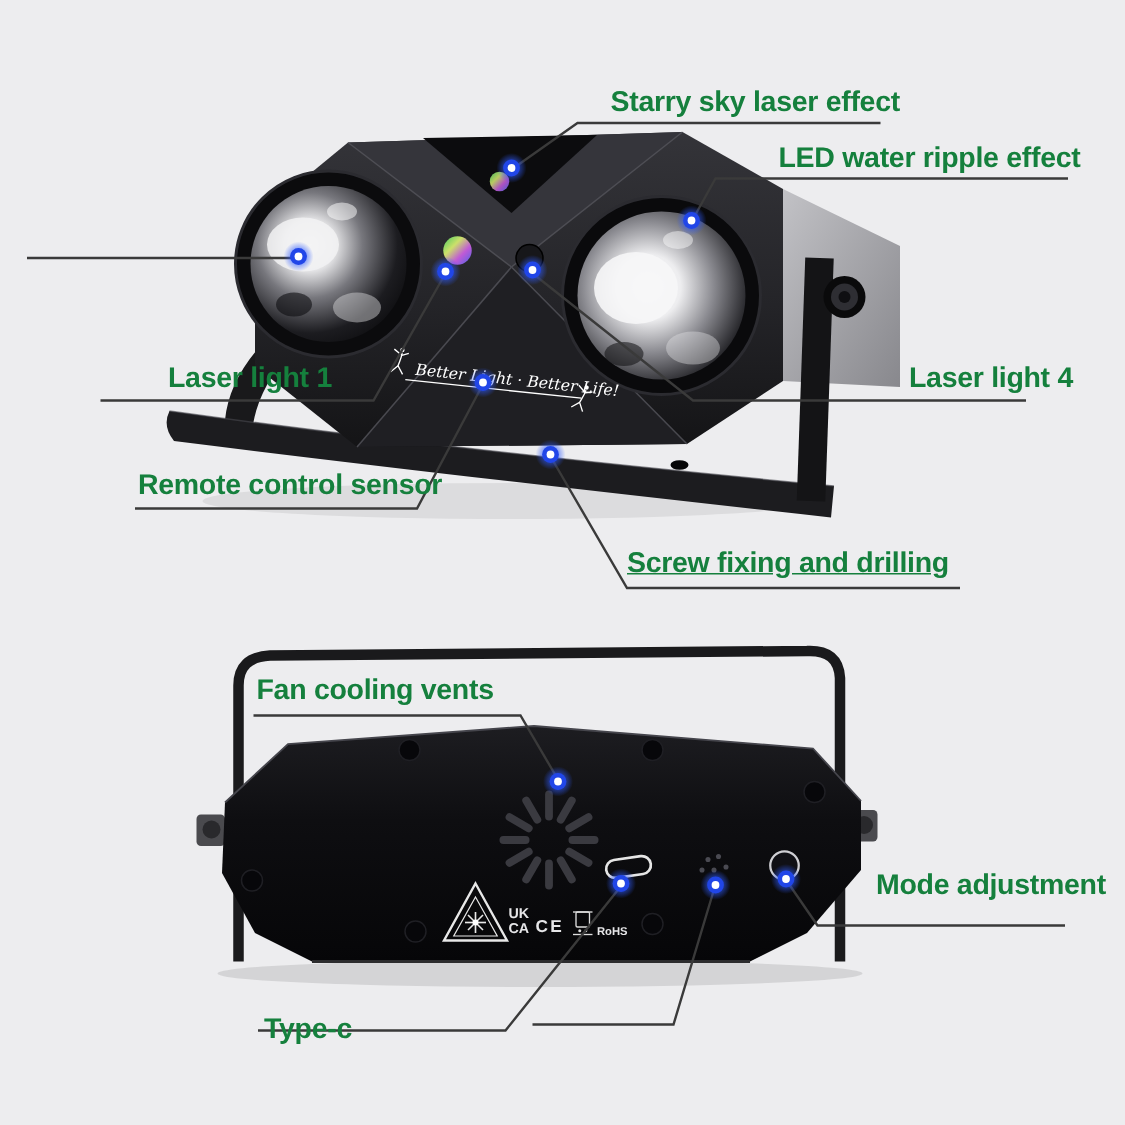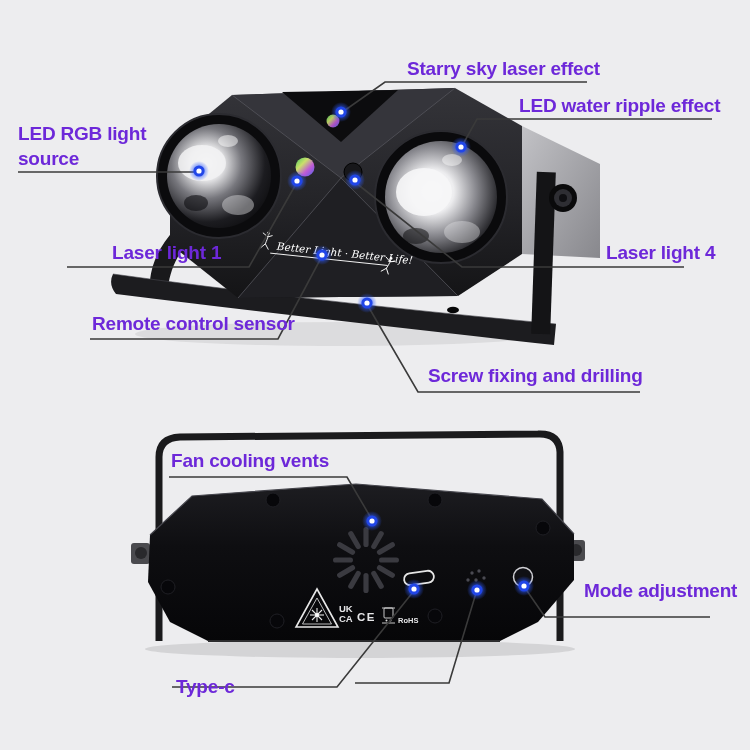--- a/index.html
+++ b/index.html
@@ -1,19 +1,19 @@
 <!DOCTYPE html>
 <html><head>
 <meta charset="utf-8">
 <style>
   html,body{margin:0;padding:0;background:#ededef;}
   .stage{position:relative;width:750px;height:750px;background:#ededef;overflow:hidden;
          font-family:"Liberation Sans",sans-serif;}
   .stage svg{position:absolute;left:0;top:0;}
-  .ann{position:absolute;font-size:19px;font-weight:600;color:#6d28d9;
+  .ann{position:absolute;font-size:19px;font-weight:600;color:#15803d;
        letter-spacing:-0.2px;white-space:nowrap;line-height:22px;}
   .ann.two-line{white-space:normal;width:130px;line-height:25px;}
 </style>
 </head>
 <body>
 
 <div class="stage">
 
 <svg width="750" height="750" viewBox="0 0 750 750">
   <defs>
@@ -235,22 +235,21 @@
     <use href="#marker" x="367" y="303"></use>
     <use href="#marker" x="372" y="521"></use>
     <use href="#marker" x="414" y="589"></use>
     <use href="#marker" x="477" y="590"></use>
     <use href="#marker" x="524" y="586"></use>
   </g>
 </svg>
 
   <div class="ann" style="left:407px;top:58px;">Starry sky laser effect</div>
   <div class="ann" style="left:519px;top:95px;text-align:right;">LED water ripple effect</div>
-  <div class="ann two-line" style="left:18px;top:121px;">LED RGB light source</div>
   <div class="ann" style="left:69px;top:242px;margin-left:43px;">Laser light 1</div>
   <div class="ann" style="left:606px;top:242px;">Laser light 4</div>
   <div class="ann" style="left:92px;top:313px;">Remote control sensor</div>
-  <div class="ann" style="left:428px;top:365px;">Screw fixing and drilling</div>
+  <div class="ann" style="left:418px;top:365px;text-decoration:underline;">Screw fixing and drilling</div>
   <div class="ann" style="left:171px;top:450px;">Fan cooling vents</div>
   <div class="ann" style="left:584px;top:580px;">Mode adjustment</div>
   <div class="ann" style="left:176px;top:676px;">Type-c</div>
 
 </div>
 
 </body></html>

